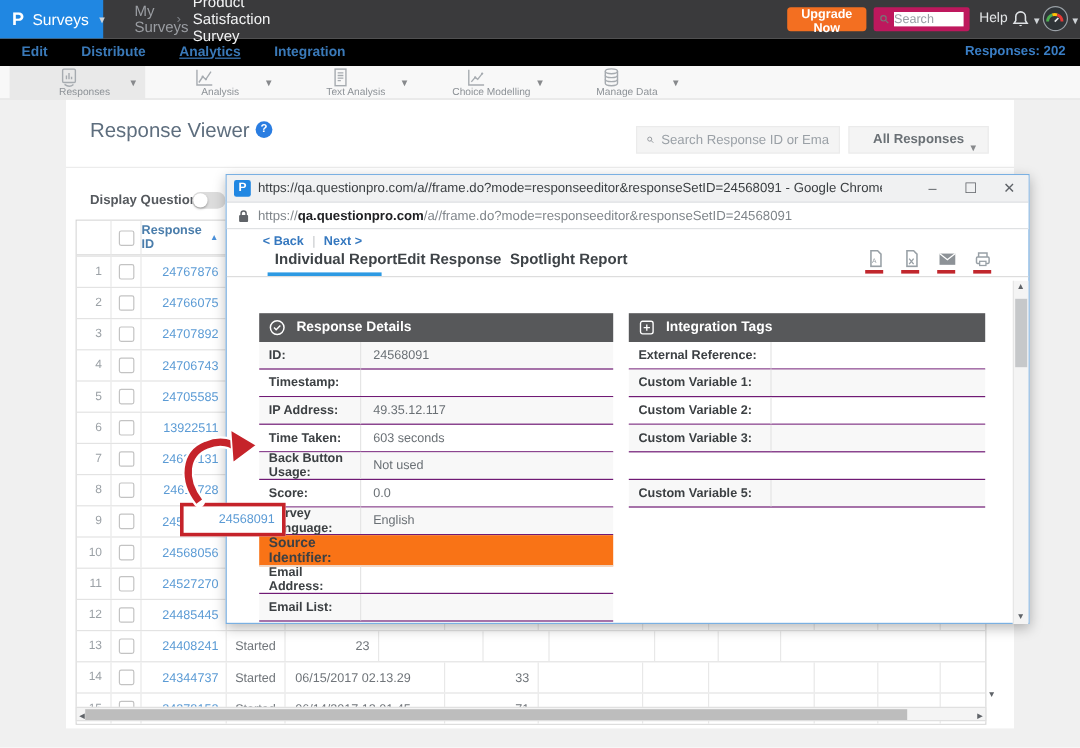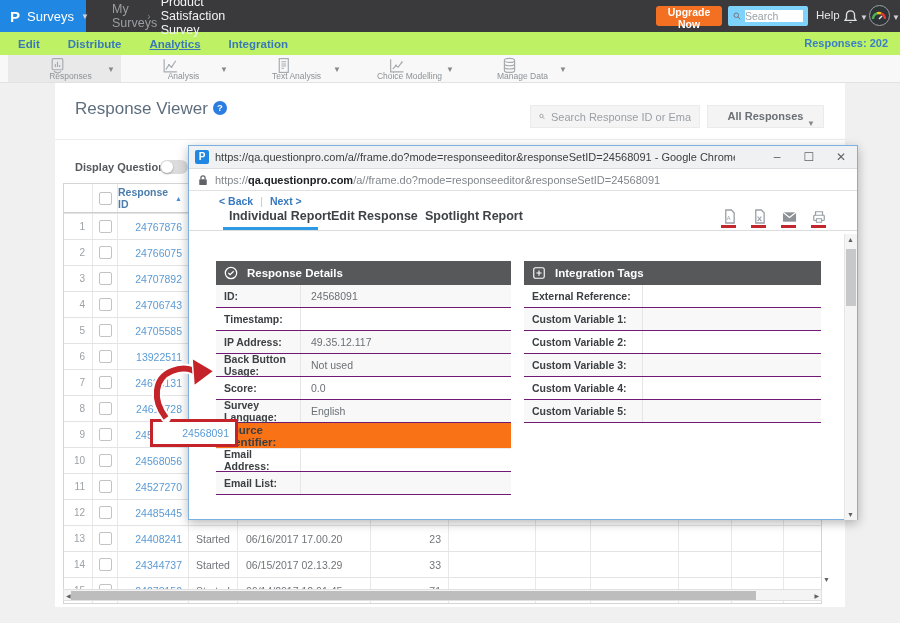--- a/index.html
+++ b/index.html
@@ -12,33 +12,33 @@
            display:flex; align-items:center; padding-left:10px; gap:7px; cursor:pointer; }
   .brand .plogo { font-weight:bold; font-size:15px; }
   .brand .bname { font-size:13px; }
   .caret { font-size:8px; color:#cfd3d7; }
   .crumb { position:absolute; left:112px; top:0; height:32px; display:flex; align-items:center; gap:10px; font-size:12.5px; }
   .crumb .c1 { color:#9a9da2; cursor:pointer; }
   .crumb .sep { color:#7e8287; font-size:11px; }
   .crumb .c2 { color:#f2f3f4; }
   .upgrade { position:absolute; left:656px; top:6px; width:66px; height:20px; background:#f36f21; color:#fff;
              font-size:10.5px; font-weight:bold; border:none; border-radius:3px; cursor:pointer; }
-  .topsearch { position:absolute; left:728px; top:6px; width:80px; height:20px; background:#7dd3fc; border-radius:2px;
+  .topsearch { position:absolute; left:728px; top:6px; width:80px; height:20px; background:#be185d; border-radius:2px;
                display:flex; align-items:center; padding:0 5px; gap:4px; }
   .topsearch input { border:none; outline:none; width:58px; font-size:10.5px; color:#444; font-family:"Liberation Sans",sans-serif; }
   .topsearch input::placeholder { color:#9aa0a6; }
   .help { position:absolute; left:816px; top:9px; color:#e4e6e8; font-size:11.5px; cursor:pointer; }
   .bell { position:absolute; left:843px; top:7px; cursor:pointer; }
   .bellcaret { position:absolute; left:860px; top:13px; }
   .avatar { position:absolute; left:869px; top:5px; width:21px; height:21px; border-radius:50%; background:#2f3438;
             border:1.5px solid #9aa0a6; cursor:pointer; overflow:hidden; }
   .avcaret { position:absolute; left:892px; top:13px; }
 
   
-  .nav { position:absolute; left:0; top:32px; width:900px; height:23px; background:#bef264; z-index:4; }
+  .nav { position:absolute; left:0; top:32px; width:900px; height:23px; background:#000000; z-index:4; }
   .nav-items { position:absolute; left:18px; top:0; height:23px; display:flex; gap:28px; align-items:center; }
   .nav-item { font-size:11.5px; color:#3a79b8; font-weight:bold; cursor:pointer; }
   .nav-item.active { text-decoration:underline; }
   .resp-count { position:absolute; right:12px; top:5px; font-size:11px; color:#3a7ec5; font-weight:bold; }
 
   
   .toolbar { position:absolute; left:0; top:55px; width:900px; height:28px; background:#f8f8f8; border-bottom:1px solid #e2e2e2; z-index:4; }
   .tool { position:absolute; top:0; width:113px; height:27px; cursor:pointer; }
   .tool.active { background:#e9e9e9; }
   .tool .ticon { position:absolute; left:0; right:14px; top:1px; text-align:center; }
@@ -467,21 +467,20 @@
         <div class="tcell c10"></div>
         <div class="tcell c11"></div>
   </div>
       <div class="trow">
     <div class="tcell c0">13</div>
     <div class="tcell c1">
           <div class="cb"></div>
         </div>
     <div class="tcell c2">24408241</div>
     <div class="tcell c3">Started</div>
-    <div class="tcell c4">06/16/2017 17.00.20</div>
     <div class="tcell c5">23</div>
     <div class="tcell c6"></div>
         <div class="tcell c7"></div>
         <div class="tcell c8"></div>
     <div class="tcell c9"></div>
         <div class="tcell c10"></div>
         <div class="tcell c11"></div>
   </div>
       <div class="trow">
     <div class="tcell c0">14</div>
@@ -595,20 +594,24 @@
         <div class="kvrow alt">
     <span class="kvlabel">ID:</span>
     <span class="kvvalue">24568091</span>
   </div>
         <div class="kvrow">
     <span class="kvlabel">Timestamp:</span>
   </div>
         <div class="kvrow alt">
     <span class="kvlabel">IP Address:</span>
     <span class="kvvalue">49.35.12.117</span>
+  </div>
+        <div class="kvrow">
+    <span class="kvlabel">Time Taken:</span>
+    <span class="kvvalue">603 seconds</span>
   </div>
         <div class="kvrow alt">
     <span class="kvlabel">Back Button Usage:</span>
     <span class="kvvalue">Not used</span>
   </div>
         <div class="kvrow">
     <span class="kvlabel">Score:</span>
     <span class="kvvalue">0.0</span>
   </div>
         <div class="kvrow alt">
@@ -650,21 +653,20 @@
   </div>
         <div class="kvrow">
     <span class="kvlabel">Custom Variable 2:</span>
     <span class="kvvalue"></span>
   </div>
         <div class="kvrow alt">
     <span class="kvlabel">Custom Variable 3:</span>
     <span class="kvvalue"></span>
   </div>
         <div class="kvrow">
-    <span class="kvlabel">Custom Variable 4:</span>
     <span class="kvvalue"></span>
   </div>
         <div class="kvrow alt">
     <span class="kvlabel">Custom Variable 5:</span>
     <span class="kvvalue"></span>
   </div>
       </div>
   </div>
 
   <div class="pscroll">

